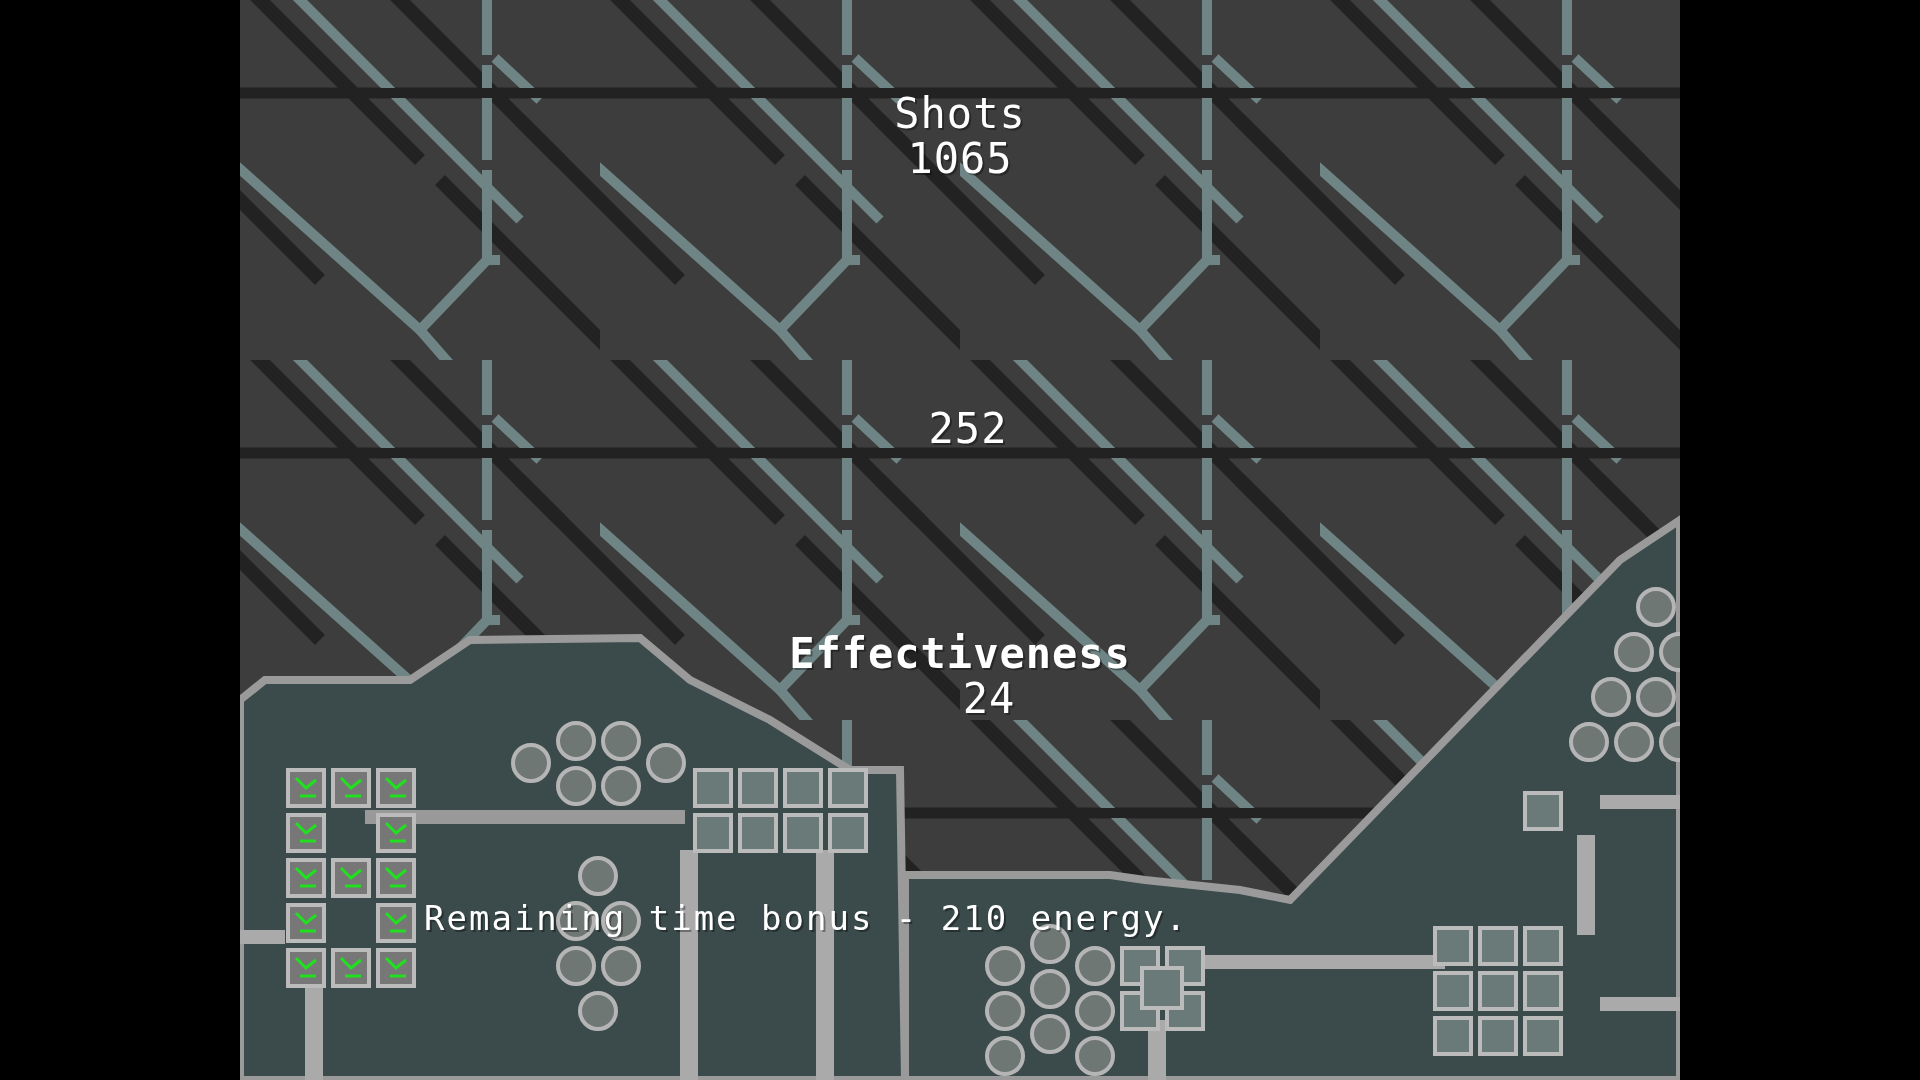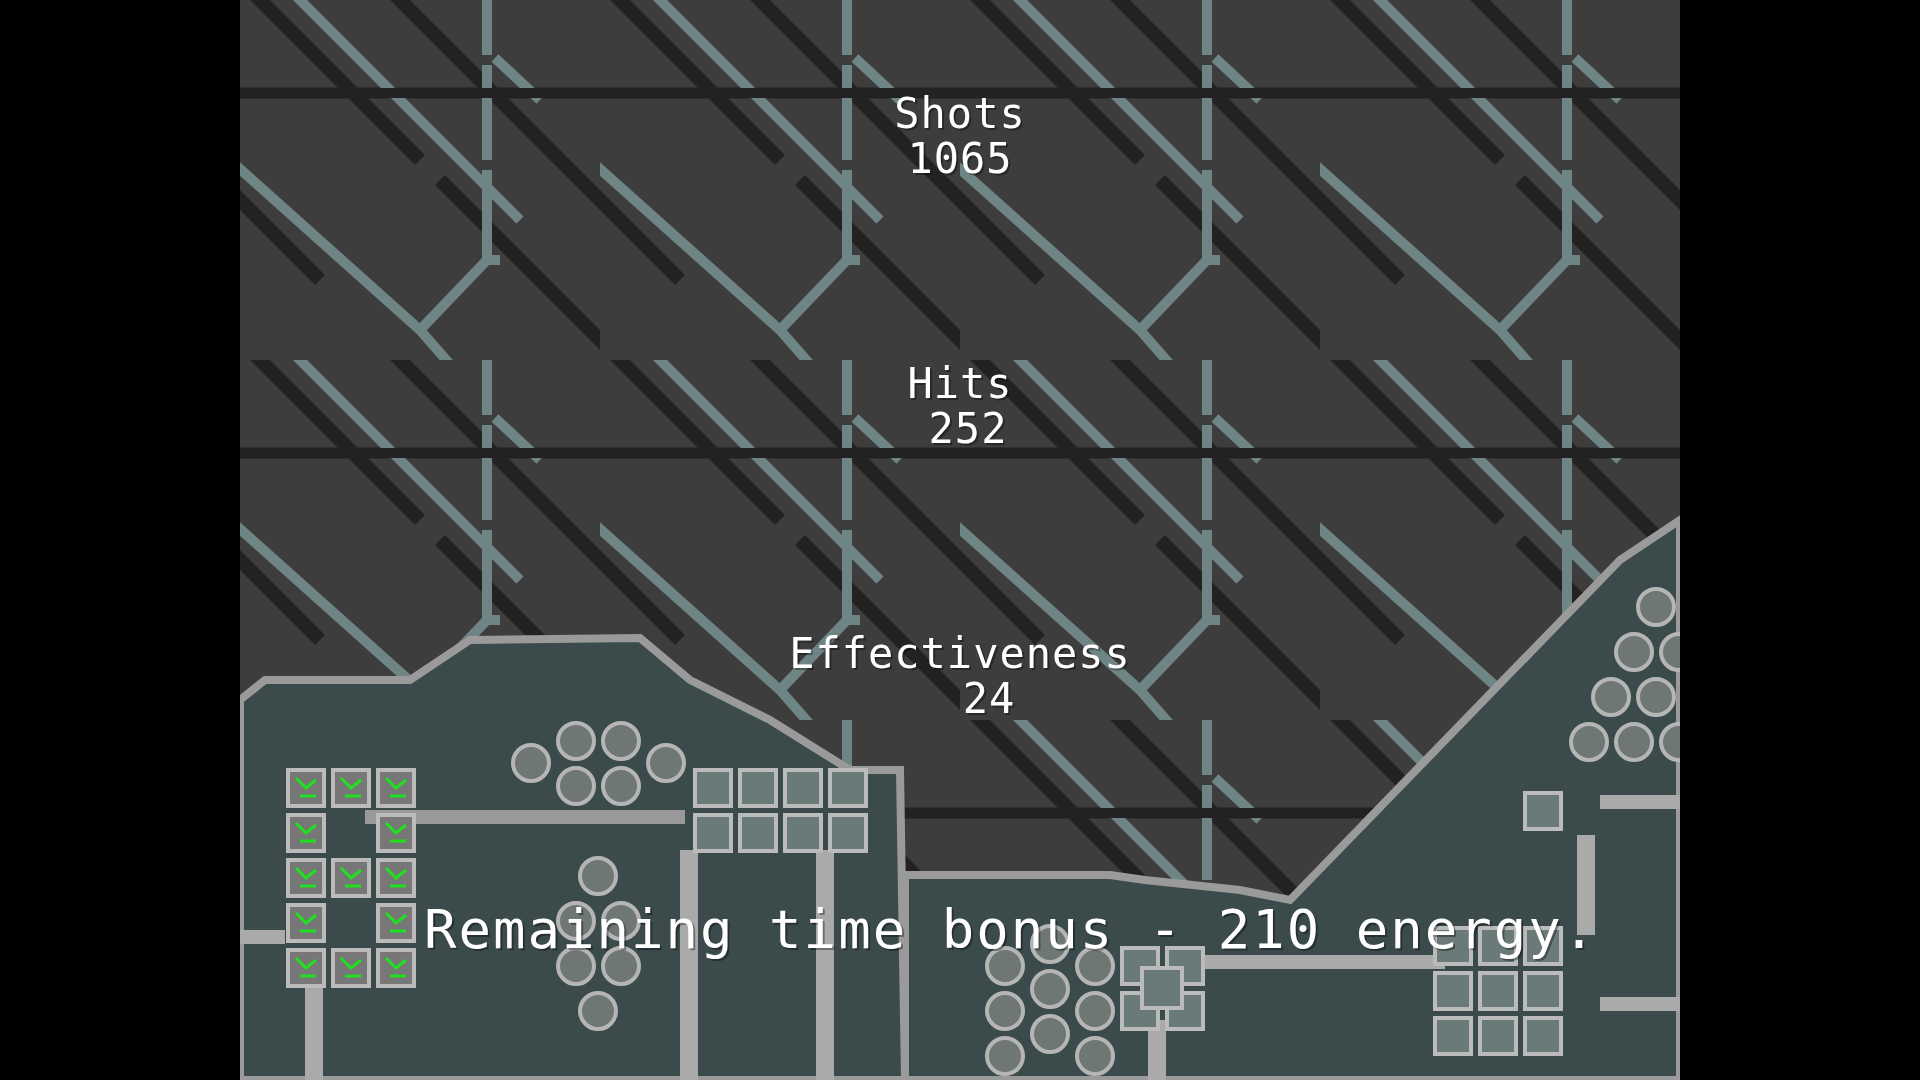--- a/index.html
+++ b/index.html
@@ -1,20 +1,20 @@
 <!DOCTYPE html>
 <html><head>
 <meta charset="utf-8">
 <style>
   html,body{margin:0;padding:0;background:#000;}
   body{width:1920px;height:1080px;position:relative;overflow:hidden;font-family:"DejaVu Serif","Liberation Serif",serif;}
   #game{position:absolute;left:240px;top:0;width:1440px;height:1080px;overflow:hidden;background:#4c1d95;}
   #bg{position:absolute;left:0;top:0;}
   .stat{position:absolute;left:0;width:1440px;text-align:center;color:#fff;font-family:"DejaVu Sans Mono","Liberation Mono",monospace;font-size:42px;line-height:44px;text-shadow:2px 2px 0 rgba(0,0,0,.35);letter-spacing:1px;}
-  .bonus{position:absolute;left:184px;top:898px;color:#fff;font-family:"DejaVu Sans Mono","Liberation Mono",monospace;font-size:54px;letter-spacing:2px;white-space:nowrap;text-shadow:2px 2px 0 rgba(0,0,0,.35);}
+  .bonus{position:absolute;left:184px;top:898px;color:#fff;font-family:"DejaVu Sans Mono","Liberation Mono",monospace;font-size:34px;letter-spacing:2px;white-space:nowrap;text-shadow:2px 2px 0 rgba(0,0,0,.35);}
 </style>
 </head>
 <body>
 
 <div id="game">
   <svg id="bg" width="1440" height="1080" viewBox="0 0 1440 1080">
     <defs>
       <pattern id="tilepat" x="0" y="0" width="360" height="360" patternUnits="userSpaceOnUse">
         <rect width="360" height="360" fill="#3d3d3d"></rect>
 
@@ -153,18 +153,17 @@
           <circle cx="1416" cy="697" r="18"></circle>
         <circle cx="1349" cy="742" r="18"></circle>
           <circle cx="1394" cy="742" r="18"></circle>
           <circle cx="1439" cy="742" r="18"></circle>
       </g>
     </g>
   </svg>
 
   <div class="stat" style="top:92px;">Shots</div>
   <div class="stat" style="top:137px;">1065</div>
-  <div class="stat" style="top:362px;">Hits</div>
   <div class="stat" style="top:407px;padding-left:8px;">252</div>
-  <div class="stat" style="top:632px;">Effectiveness</div>
+  <div class="stat" style="top:632px;font-weight:bold;">Effectiveness</div>
   <div class="stat" style="top:677px;padding-left:29px;">24</div>
   <div class="bonus">Remaining time bonus - 210 energy.</div>
 </div>
 
 </body></html>

